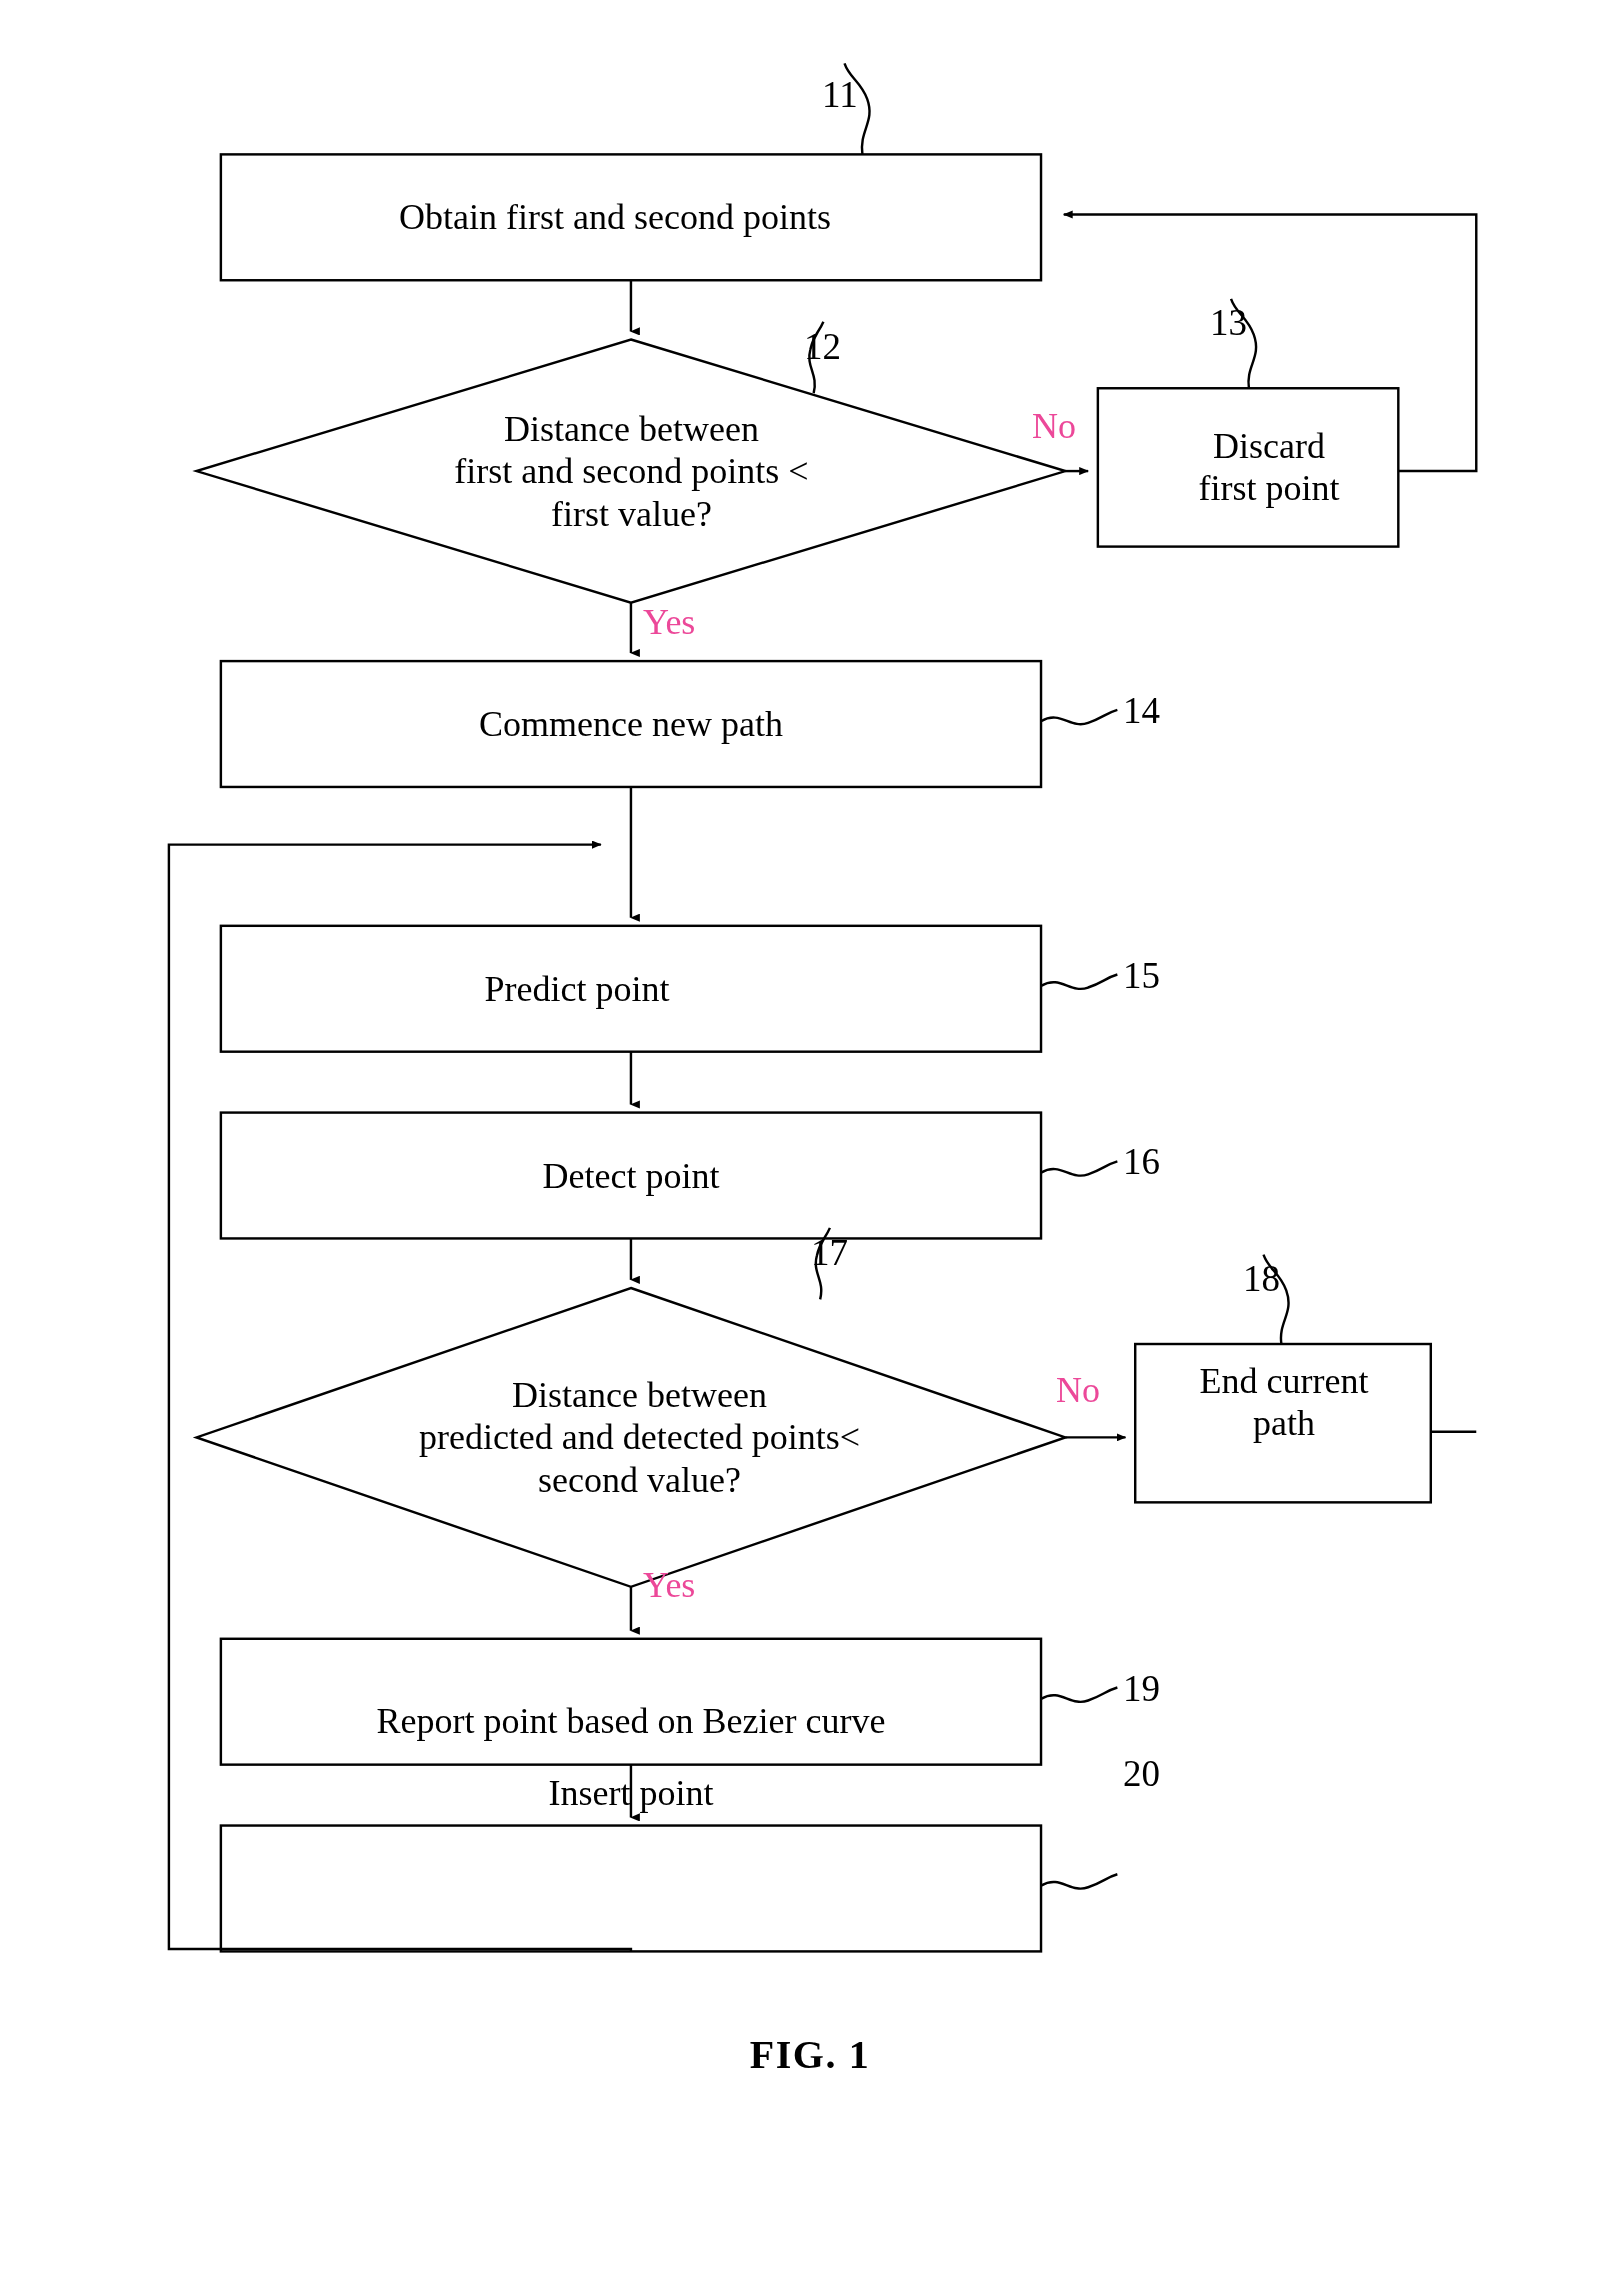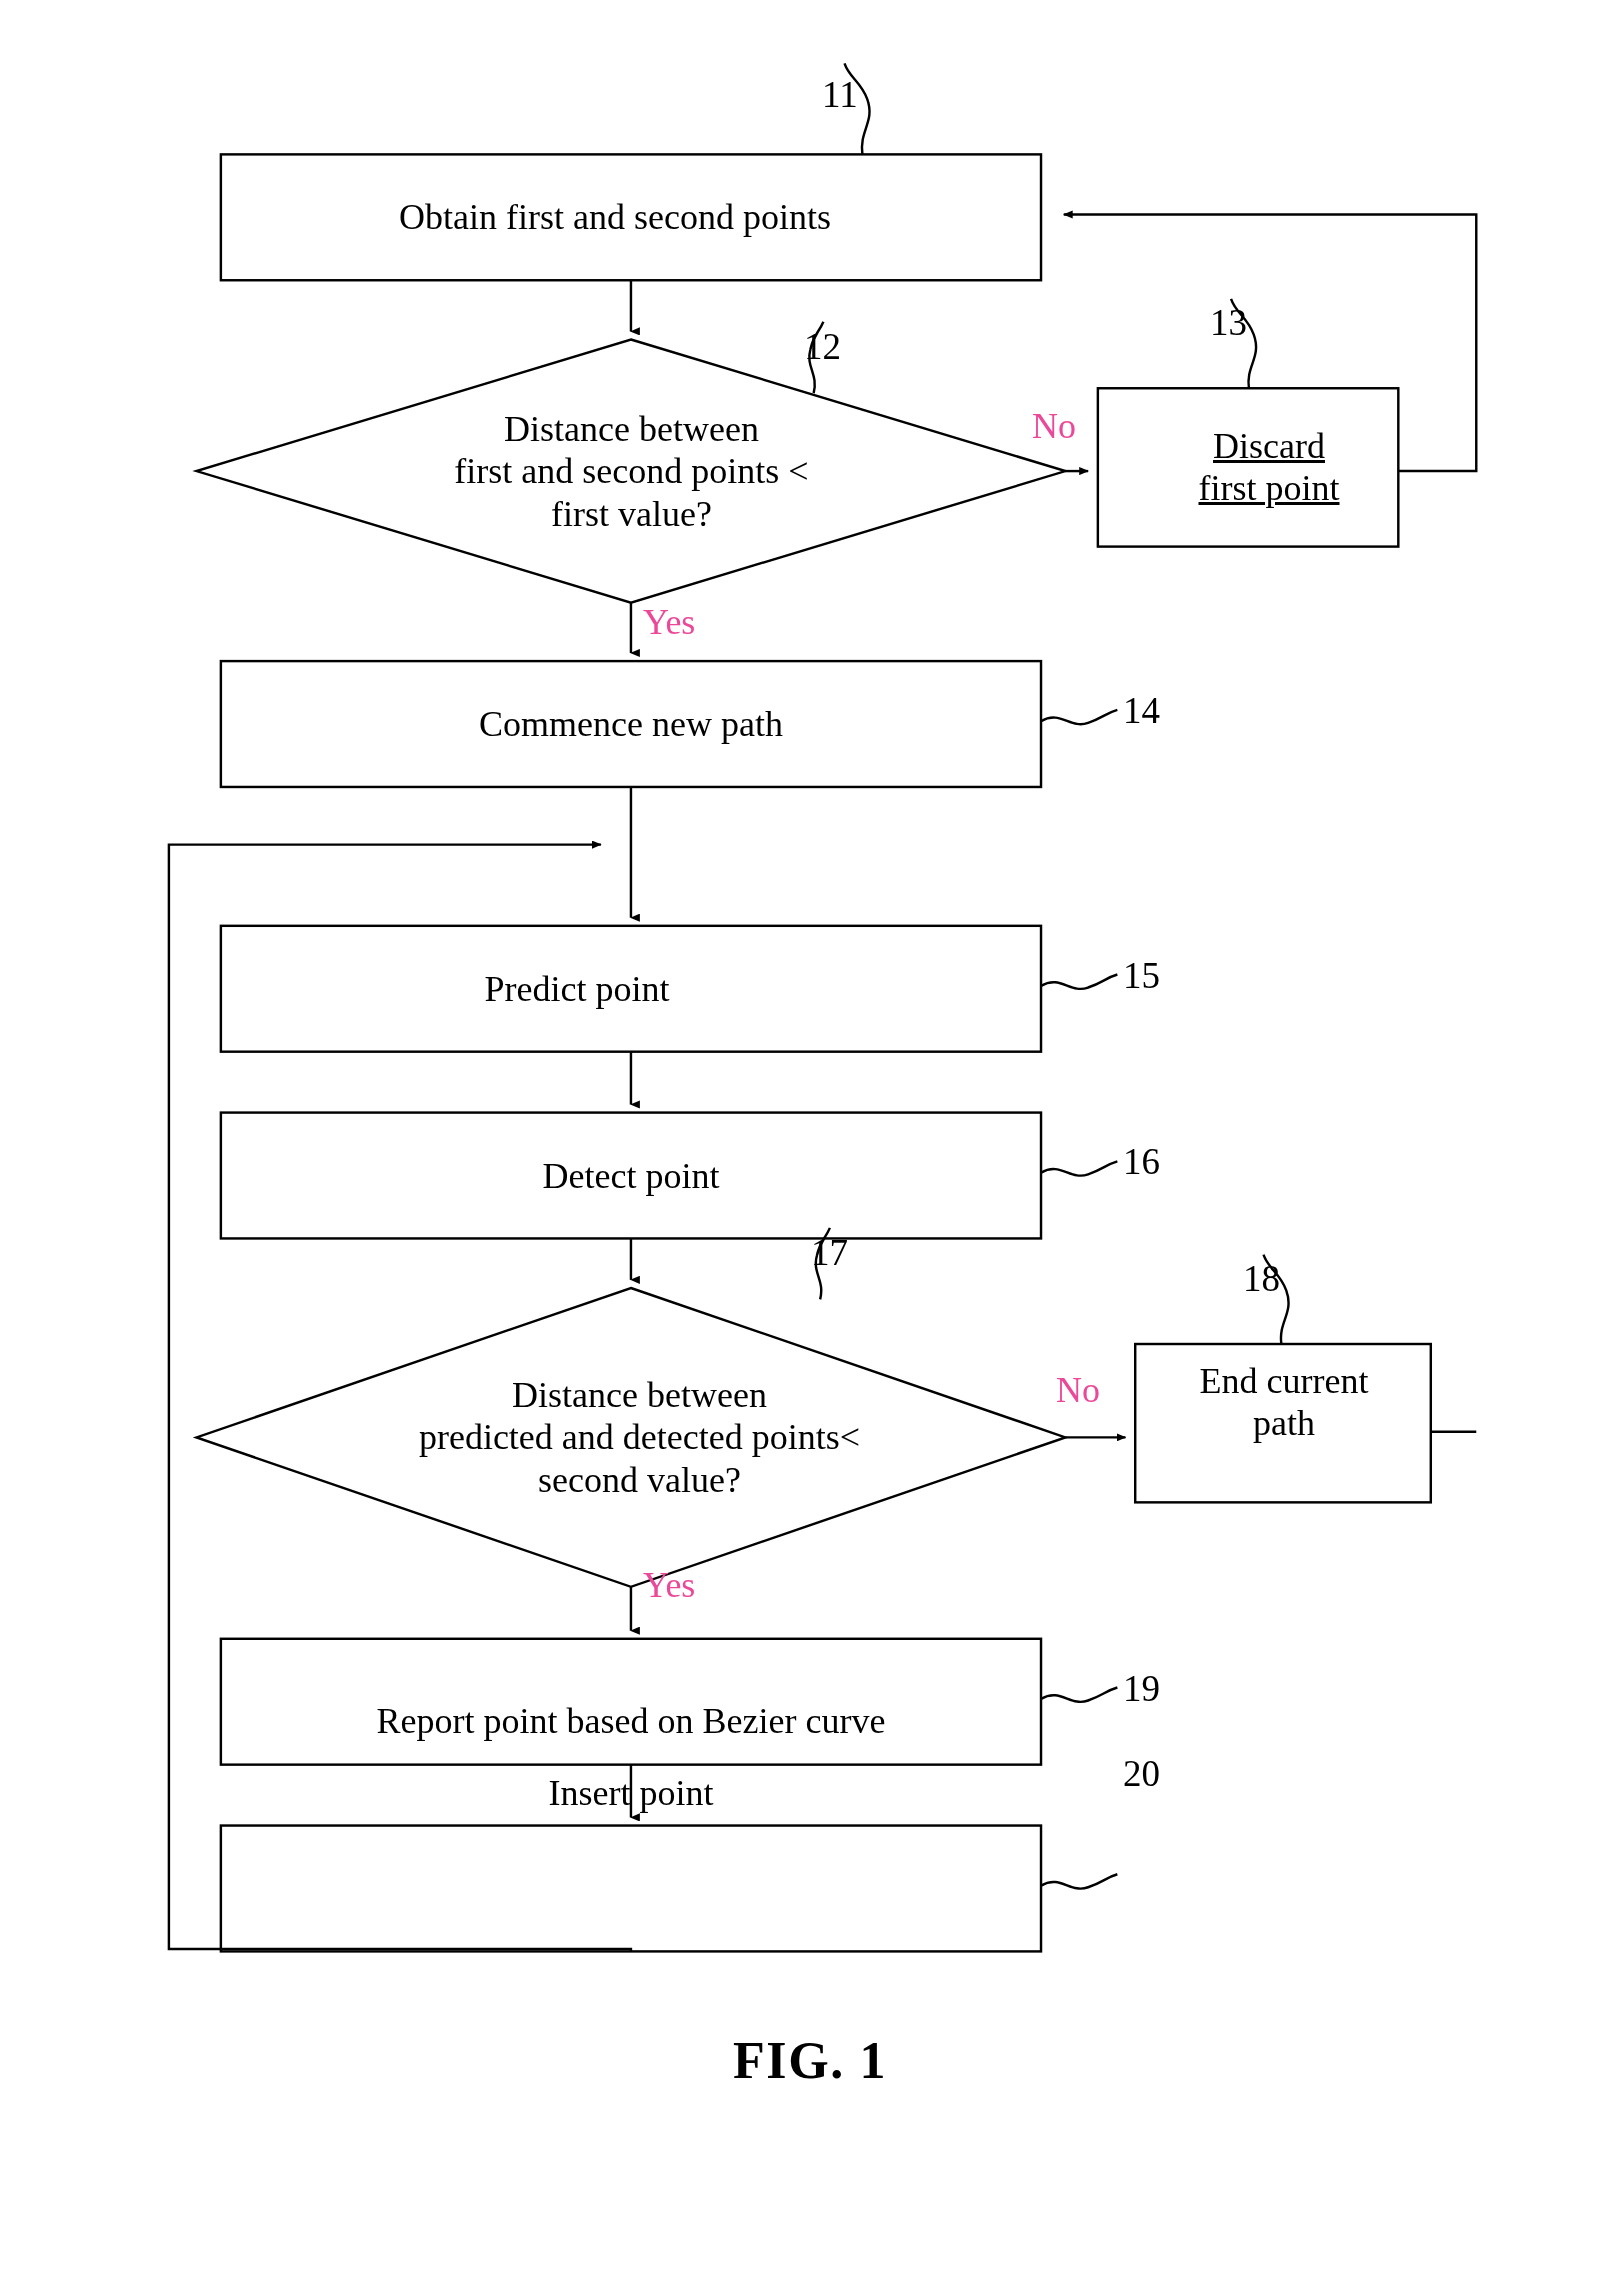--- a/index.html
+++ b/index.html
@@ -57,21 +57,21 @@
     font-size: 37px;
     font-family: "Liberation Serif", "DejaVu Serif", serif;
     color: #000;
   }
   #fig-caption {
     position: absolute;
     left: 0;
     right: 0;
     top: 2031px;
     text-align: center;
-    font-size: 52px;
+    font-size: 40px;
     font-weight: bold;
     letter-spacing: 1.6px;
     font-family: "Liberation Serif", "DejaVu Serif", serif;
   }
 </style>
 </head>
 <body>
 
 <div id="figure-root">
 
@@ -143,21 +143,21 @@
       <path d="M1282,2322 C1306,2308 1318,2332 1340,2324 C1358,2318 1362,2312 1376,2308" stroke-width="3"></path>
     </g>
   </svg>
 
   <div class="node-text proc-label" style="left:221px; top:154px; width:788px; height:126px;">Obtain first and second points</div>
 
   <div class="node-text dec-label" style="left:274px; top:366px; width:715px; height:211px;">Distance between
 first and second points &lt;
 first value?</div>
 
-  <div class="node-text small-box-label" style="left:1098px; top:388px; width:342px; height:158px;text-decoration:underline;">Discard
+  <div class="node-text small-box-label" style="left:1098px; top:388px; width:342px; height:158px;">Discard
 first point</div>
 
   <div class="node-text proc-label" style="left:221px; top:661px; width:820px; height:126px;">Commence new path</div>
 
   <div class="node-text proc-label" style="left:221px; top:926px; width:712px; height:126px;">Predict point</div>
 
   <div class="node-text proc-label" style="left:221px; top:1113px; width:820px; height:126px;">Detect point</div>
 
   <div class="node-text dec-label" style="left:209px; top:1332px; width:861px; height:211px;">Distance between
 predicted and detected points&lt;

